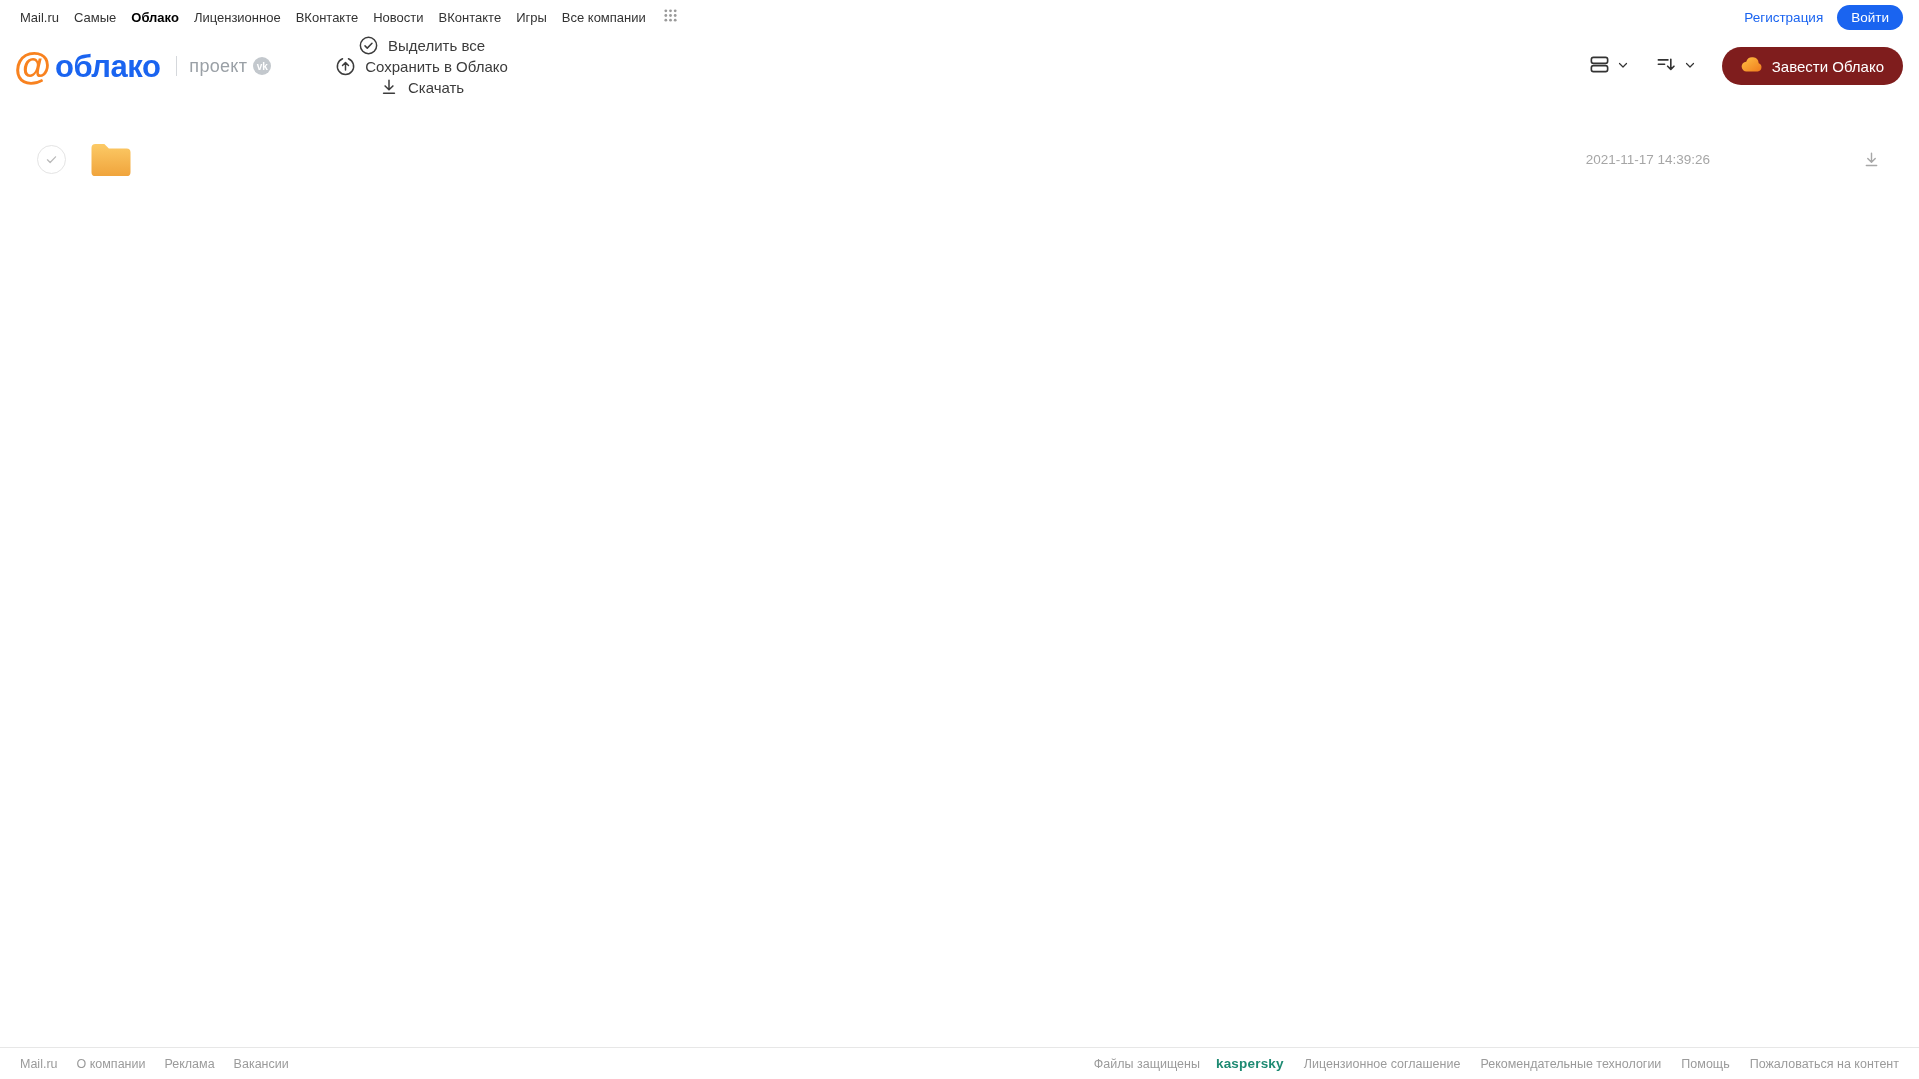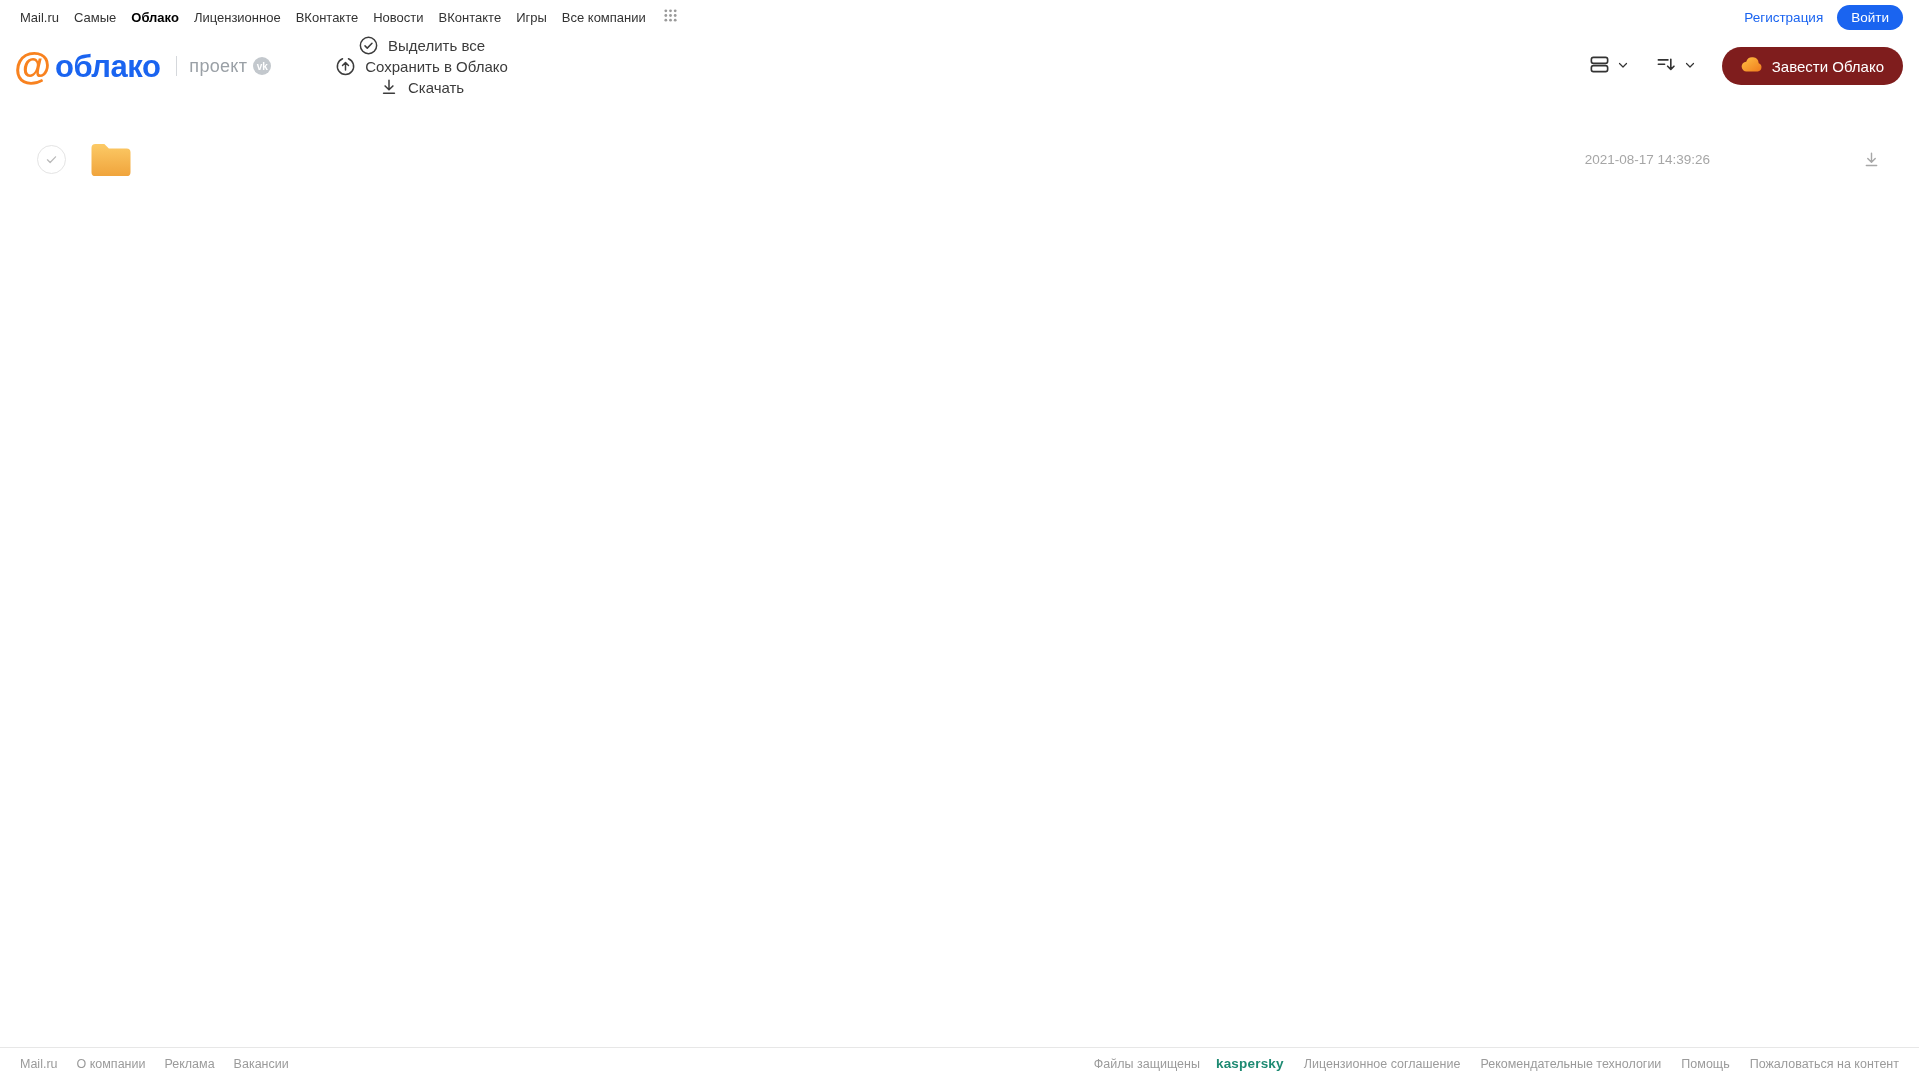--- a/index.html
+++ b/index.html
@@ -255,21 +255,21 @@
       <svg width="44" height="39" viewBox="0 0 44 40">
         <defs>
           <linearGradient id="fg" x1="0" y1="0" x2="0" y2="1">
             <stop offset="0" stop-color="#fcca66"></stop>
             <stop offset="1" stop-color="#f0a43c"></stop>
           </linearGradient>
         </defs>
         <path d="M2 8a4 4 0 0 1 4-4h9.2l4.6 4.6H38a4 4 0 0 1 4 4V33a4 4 0 0 1-4 4H6a4 4 0 0 1-4-4z" fill="url(#fg)"></path>
       </svg>
     </span>
-    <span class="file-date">2021-08-17 14:39:26</span>
+    <span class="file-date">2021-11-17 14:39:26</span>
     <button class="row-download">
       <svg width="19" height="19" viewBox="0 0 24 24" fill="none" stroke="#a7a7a7" stroke-width="1.8" stroke-linecap="round" stroke-linejoin="round">
         <path d="M12 4v11M7.3 10.7L12 15.4l4.7-4.7"></path>
         <path d="M5.5 19.6h13"></path>
       </svg>
     </button>
   </div>
 </div>
 
 <div class="footer">

